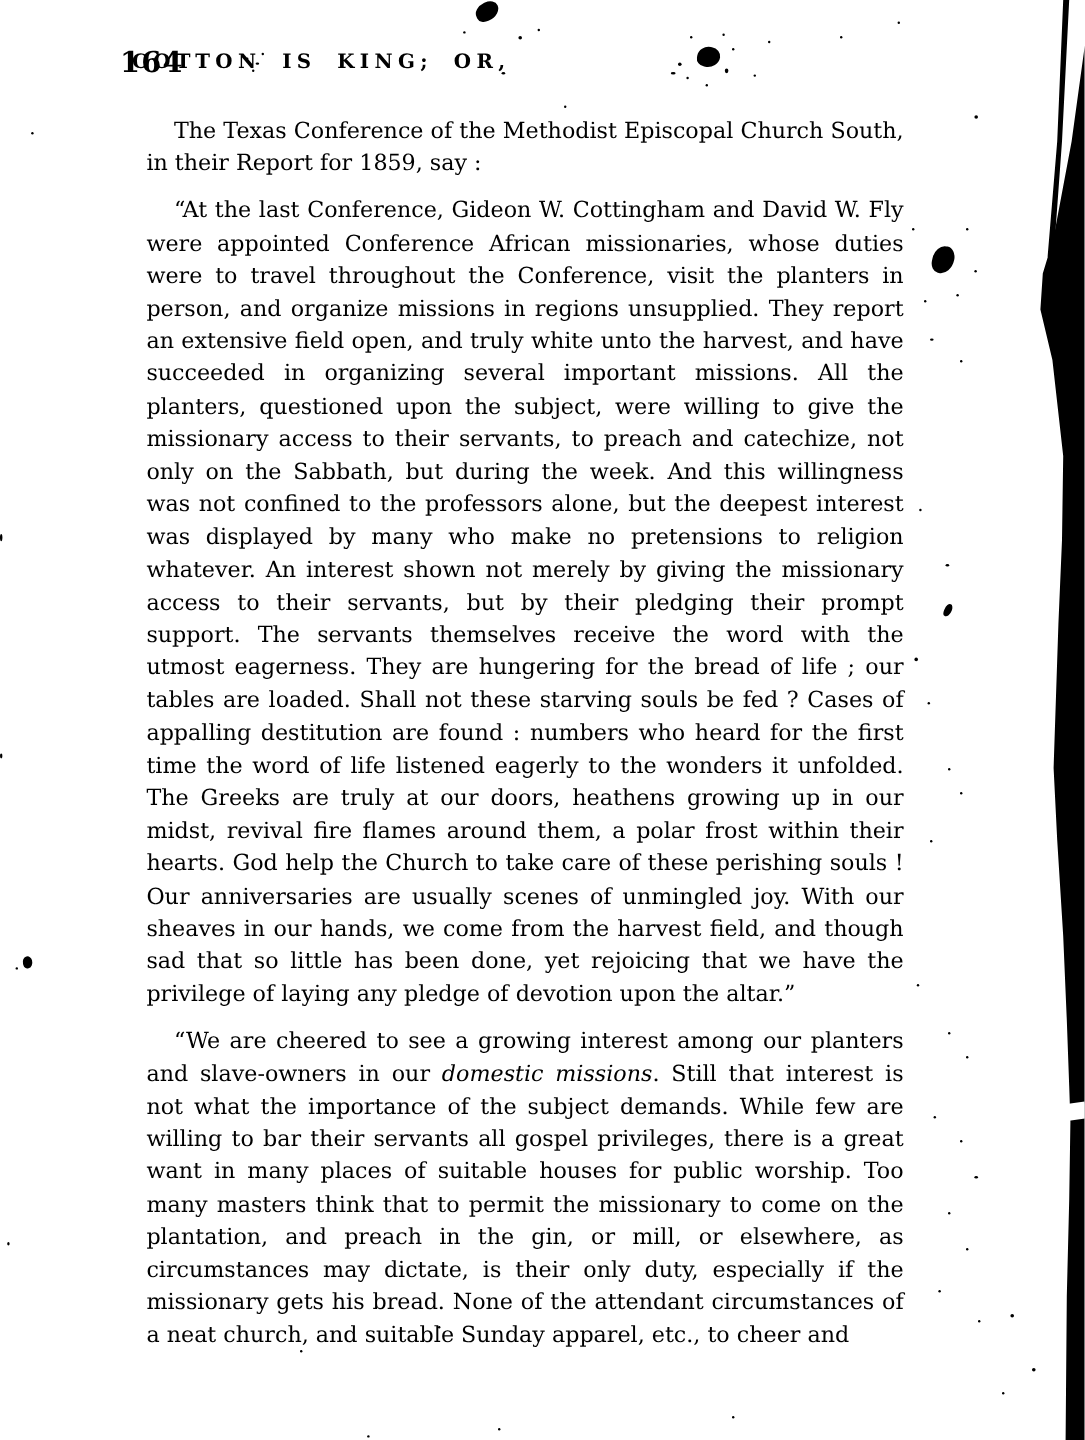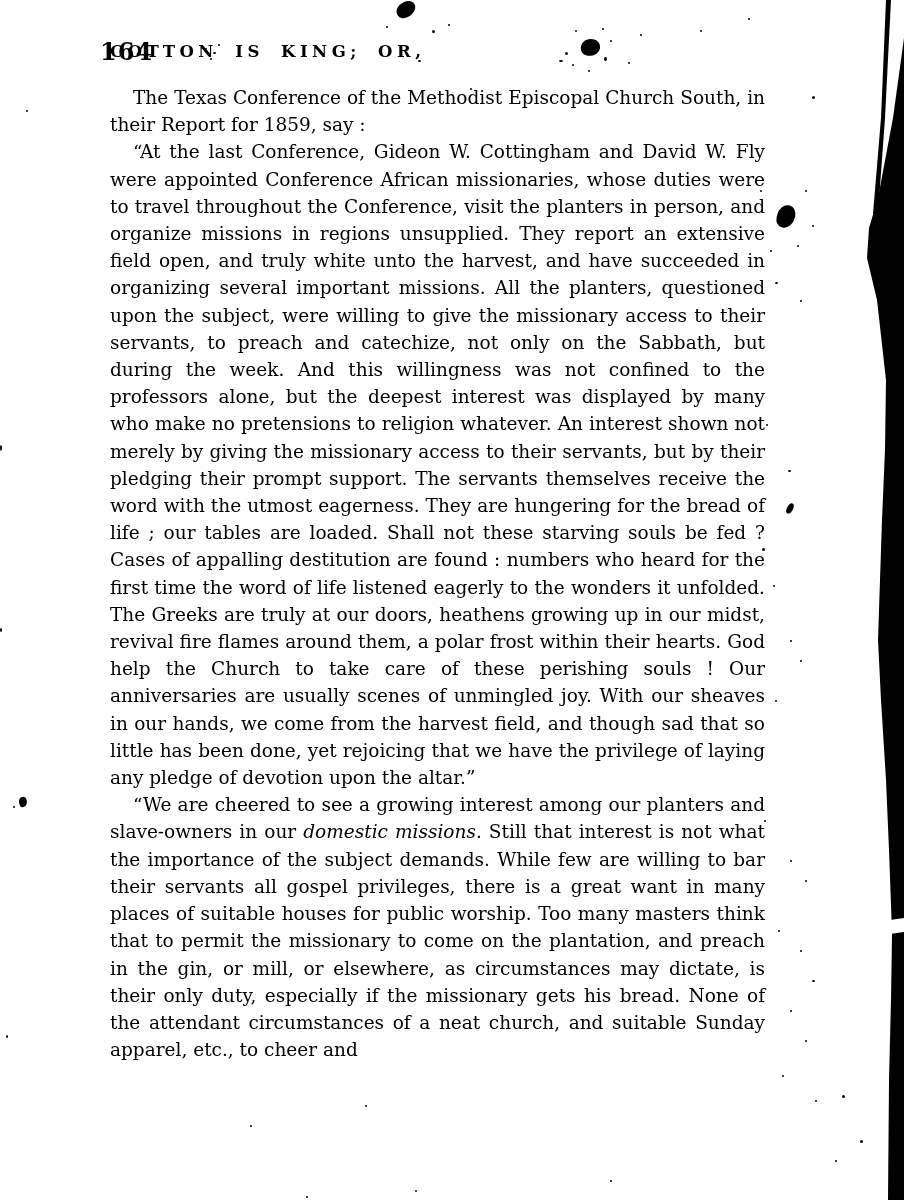--- a/index.html
+++ b/index.html
@@ -20,21 +20,21 @@
     text-align: left;
     font-size: 16.5px; font-weight: bold;
     letter-spacing: 4.5px; word-spacing: 7px;
     white-space: nowrap;
   }
   .text-block {
     position: absolute; left: 110px; top: 84px; width: 655px;
     font-size: 18.5px; line-height: 27.2px;
     text-align: justify;
   }
-  .para { margin: 0; text-indent: 23px; }
+  .para { margin: 12px; text-indent: 23px; }
   .para i { font-style: italic; }
   .artifact { position: absolute; background: #000; }
   .blob { border-radius: 50%; }
   .streak-svg { position: absolute; left: 0; top: 0; pointer-events: none; }
 </style>
 </head>
 <body>
 
 <div class="page-number">164</div>
 <div class="running-title">COTTON IS KING; OR,</div>

